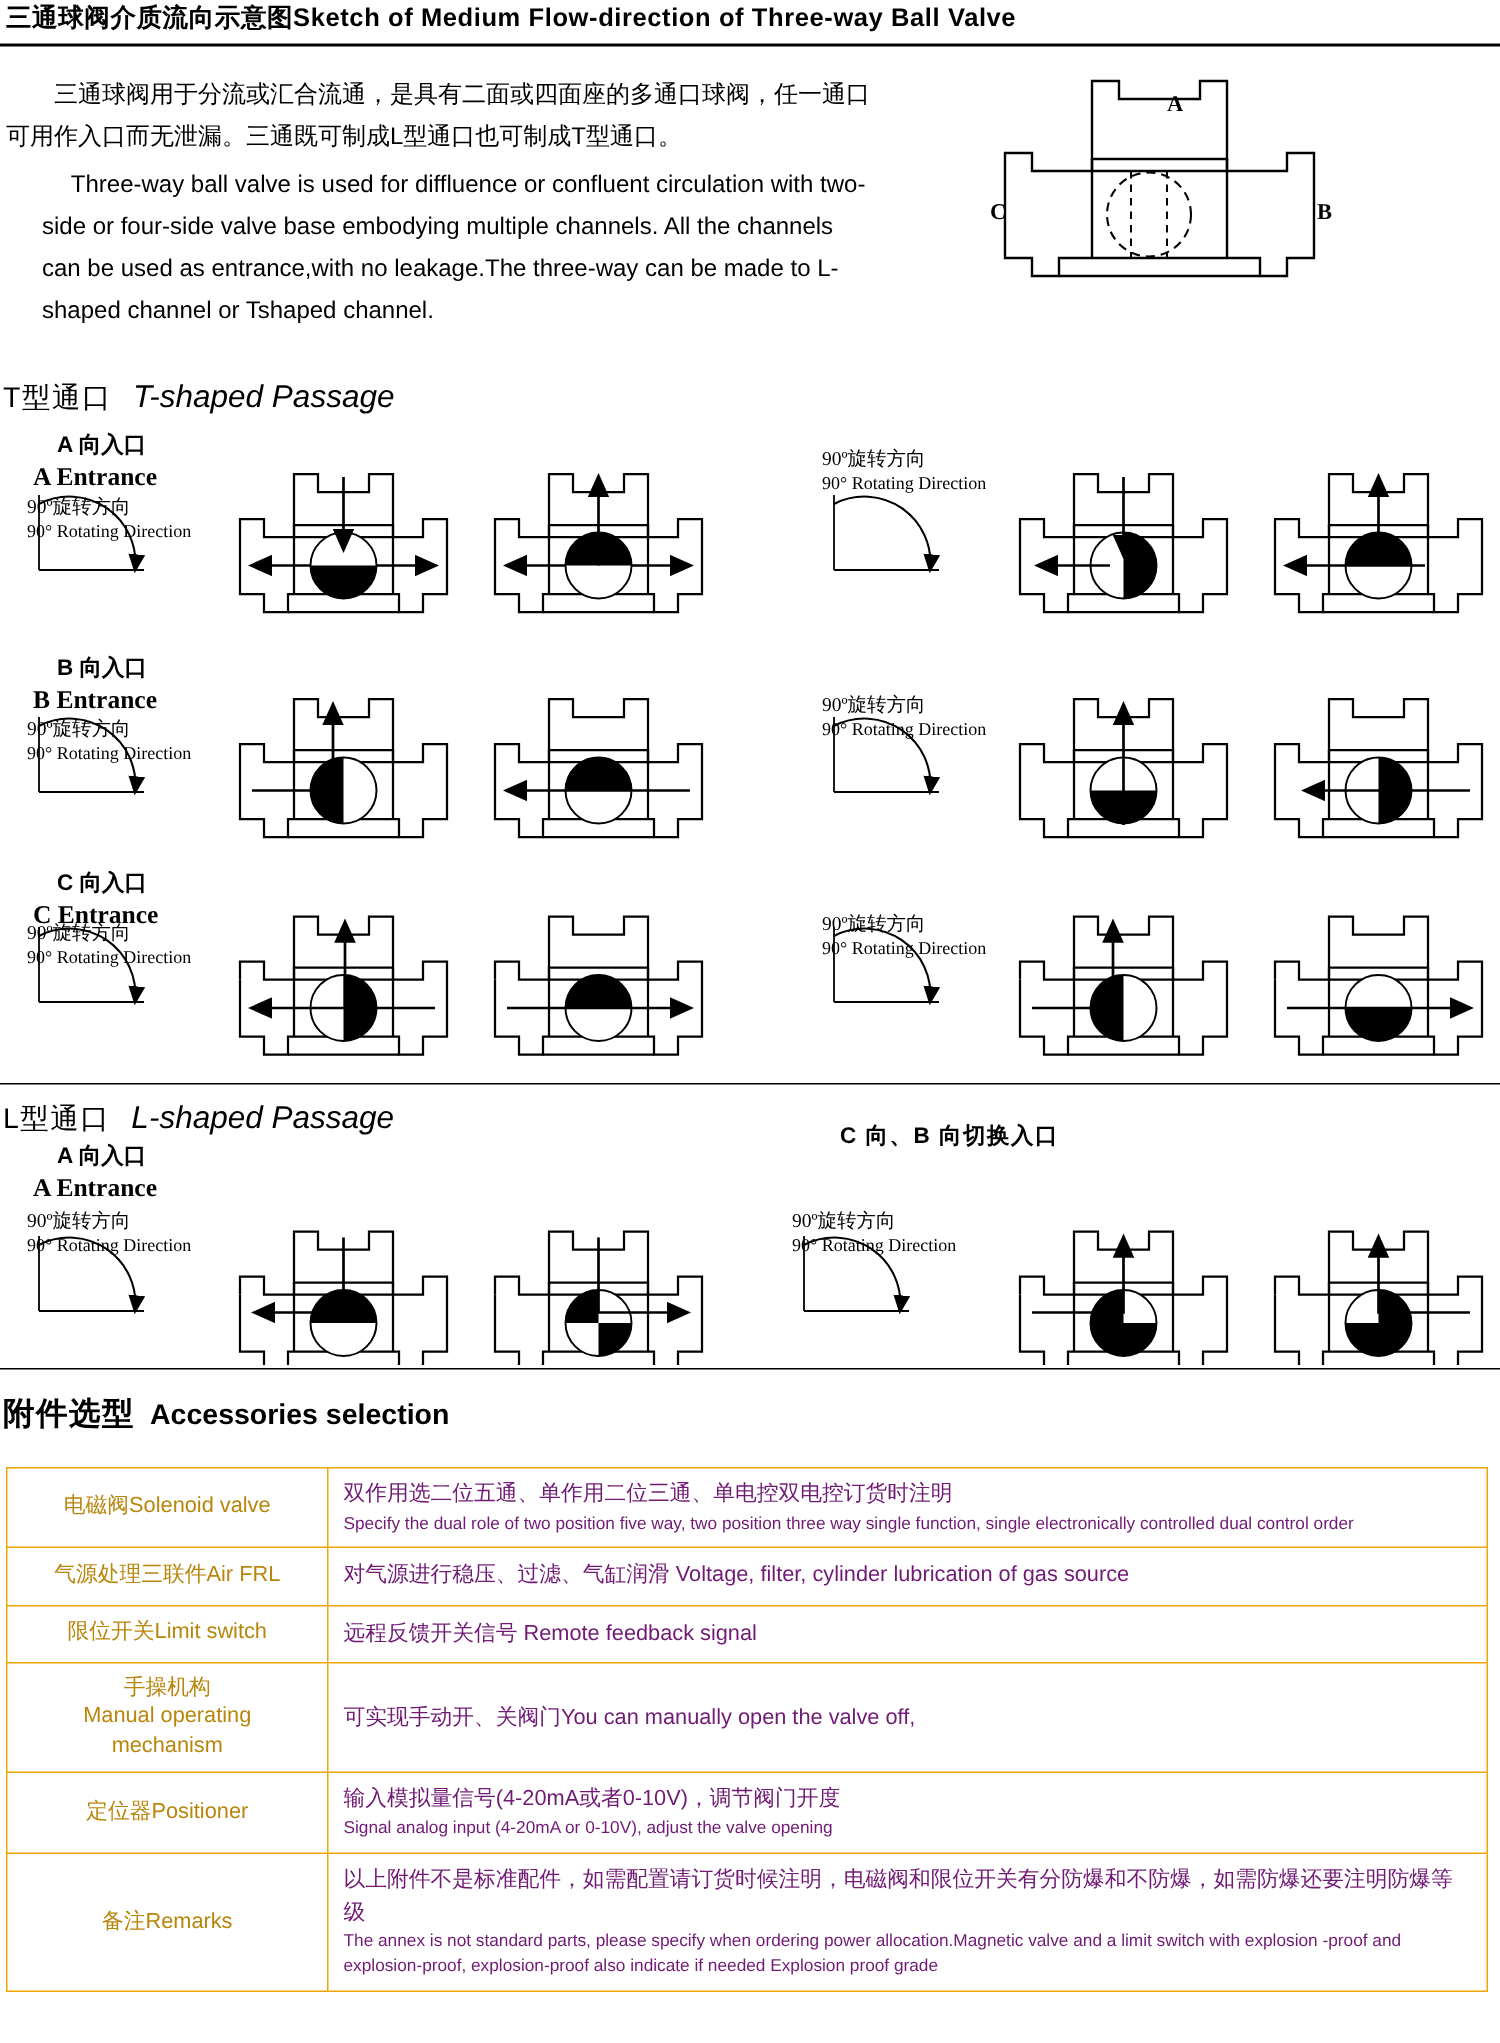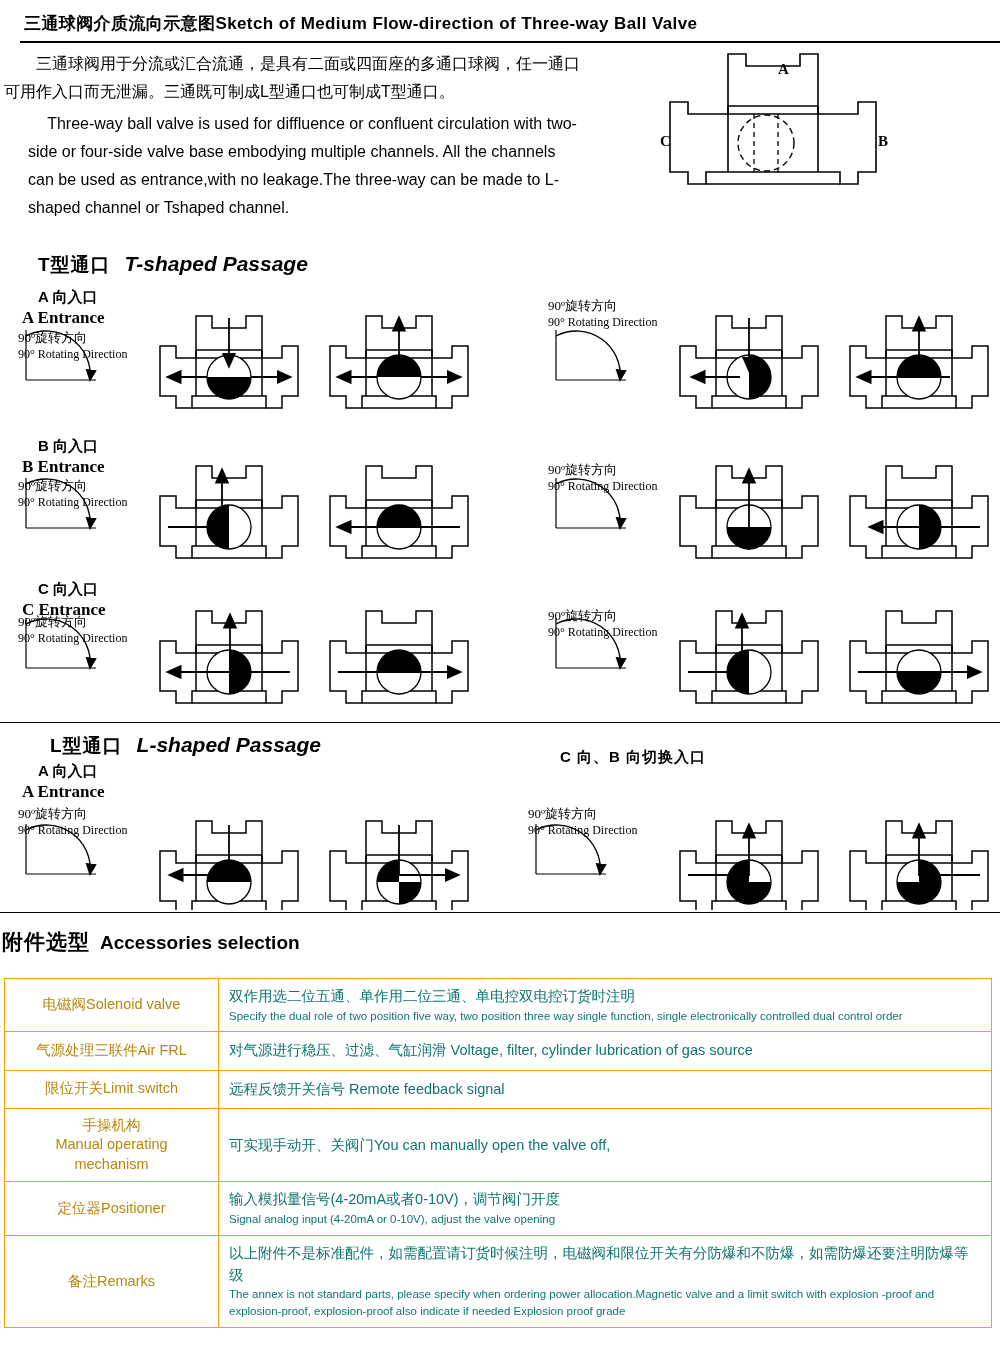--- a/index.html
+++ b/index.html
@@ -4,38 +4,38 @@
 <style>
   html, body { margin:0; padding:0; }
   body {
     width:1000px; height:1362px; background:#ffffff;
     font-family:"Liberation Sans", sans-serif;
     color:#000; position:relative; overflow:hidden;
   }
   .page { position:relative; width:1000px; height:1362px; }
 
   
-  .title-bar { position:absolute; left:0; top:12px; width:822px;padding-left:20px; }
+  .title-bar { position:absolute; left:0; top:0; width:822px; }
   .title-text {
     font-size:17px; font-weight:bold; letter-spacing:0.4px;
     padding-left:4px; white-space:nowrap;
   }
   .title-rule { margin:6px 0 0 0; border-top:2px solid #000; width:1000px; }
 
   
   .intro { position:absolute; left:4px; top:50px; width:580px; }
   .intro p { margin:0 0 4px 0; font-size:16px; line-height:1.75; }
   .intro p.cn { text-indent:2em; }
   .intro p.en { text-indent:1.2em;margin-left:24px; }
 
   
   .top-figure { position:absolute; left:650px; top:44px; width:250px; height:185px; }
 
   
-  .sec-head { position:absolute; font-weight:bold; white-space:nowrap;margin-left:36px; }
+  .sec-head { position:absolute; font-weight:normal; white-space:nowrap; }
   .sec-head .cn { font-size:19px; letter-spacing:1px; }
   .sec-head .en { font-size:21px; font-style:italic; margin-left:14px; }
 
   
   .hr-thin { position:absolute; left:0; width:1000px; border-top:1px solid #000; }
 
   
   .lbl { position:absolute; white-space:nowrap; line-height:1.25; }
   .lbl .l1 { font-size:14px; }
   .lbl .l1 b { font-size:15px; font-weight:bold;margin-left:16px; }
@@ -56,21 +56,21 @@
 
   table.acc {
     position:absolute; left:4px; top:978px; width:988px;
     border-collapse:collapse; table-layout:fixed;
   }
   table.acc td { border:1px solid #f0a500; vertical-align:middle; }
   table.acc td.k {
     width:205px; text-align:center; color:#b8860b; font-weight:normal;
     font-size:14.5px; line-height:1.35; padding:7px 4px;
   }
-  table.acc td.v { padding:7px 10px; color:#0f766e; }
+  table.acc td.v { padding:7px 10px; color:#701a75; }
   table.acc td.v .cn { font-size:14.5px; line-height:1.5; }
   table.acc td.v .en { font-size:11.5px; line-height:1.45; }
   table.acc td.v .one { font-size:14.5px; line-height:1.6; }
 
   svg { display:block; }
 </style>
 </head>
 <body>
 
 <div class="page">
@@ -150,21 +150,21 @@
   </div>
   <div class="rot-lbl" style="left:18px; top:614px;">
     <div class="r1">90º旋转方向</div>
     <div class="r2">90°  Rotating Direction</div>
   </div>
   <div class="rot-lbl" style="left:548px; top:608px;">
     <div class="r1">90º旋转方向</div>
     <div class="r2">90°  Rotating Direction</div>
   </div>
 
-  <div class="sec-head" style="left:14px; top:733px;">
+  <div class="sec-head" style="left:2px; top:733px;">
     <span class="cn">L型通口</span><span class="en">L-shaped Passage</span>
   </div>
 
   <div class="lbl" style="left:22px; top:762px;">
     <div class="l1"><b>A 向入口</b></div>
     <div class="l2">A Entrance</div>
   </div>
   <div class="rot-lbl" style="left:18px; top:806px;">
     <div class="r1">90º旋转方向</div>
     <div class="r2">90°  Rotating Direction</div>

